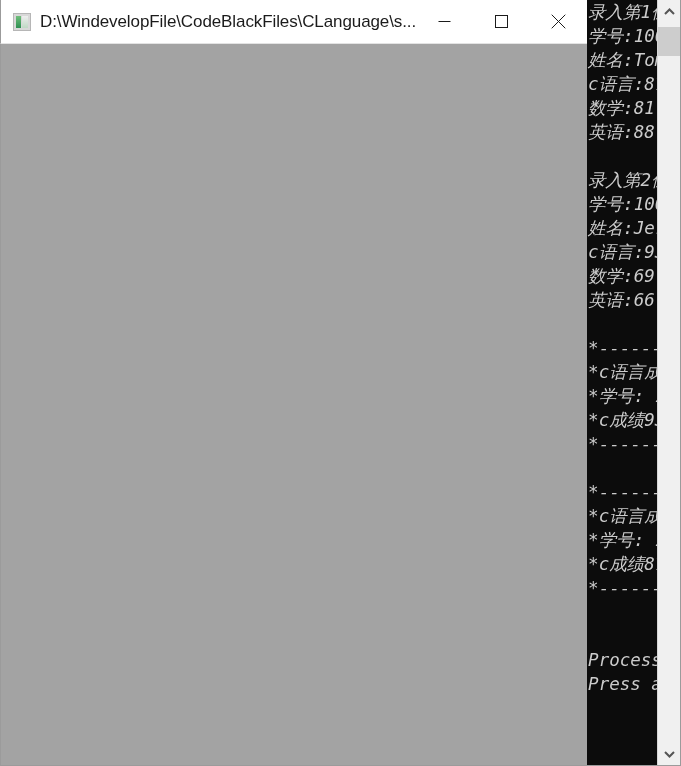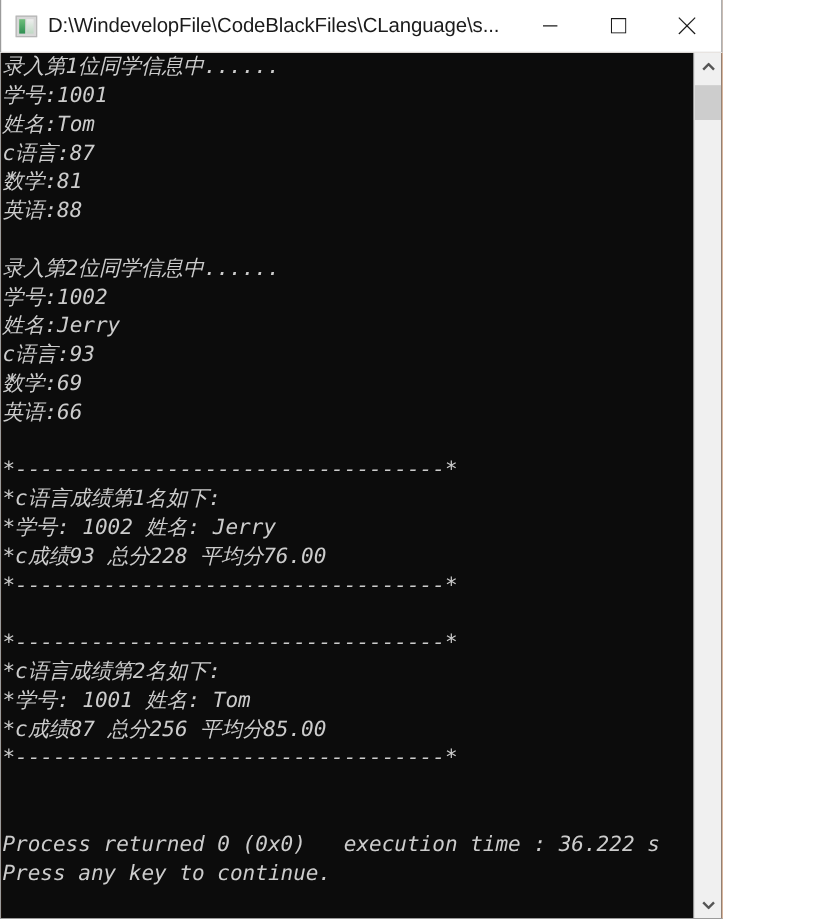--- a/index.html
+++ b/index.html
@@ -10,28 +10,28 @@
   }
   body {
     width: 681px;
     height: 766px;
     overflow: hidden;
     font-family: "Liberation Sans", sans-serif;
   }
 
   .window {
     position: relative;
-    width: 602px;
+    width: 681px;
     height: 766px;
     box-sizing: border-box;
-    background: #f97316;
+    background: #a3a3a3;
     border: 1px solid #9b9b9b;
     border-top: none;
     display: flex;
-    flex-direction: column;
+    flex-direction: row;
   }
 
   
   .titlebar {
     position: relative;
     height: 45px;
     min-height: 45px;
     background: #ffffff;
     border-bottom: 1px solid #e3e3e3;
     display: flex;

